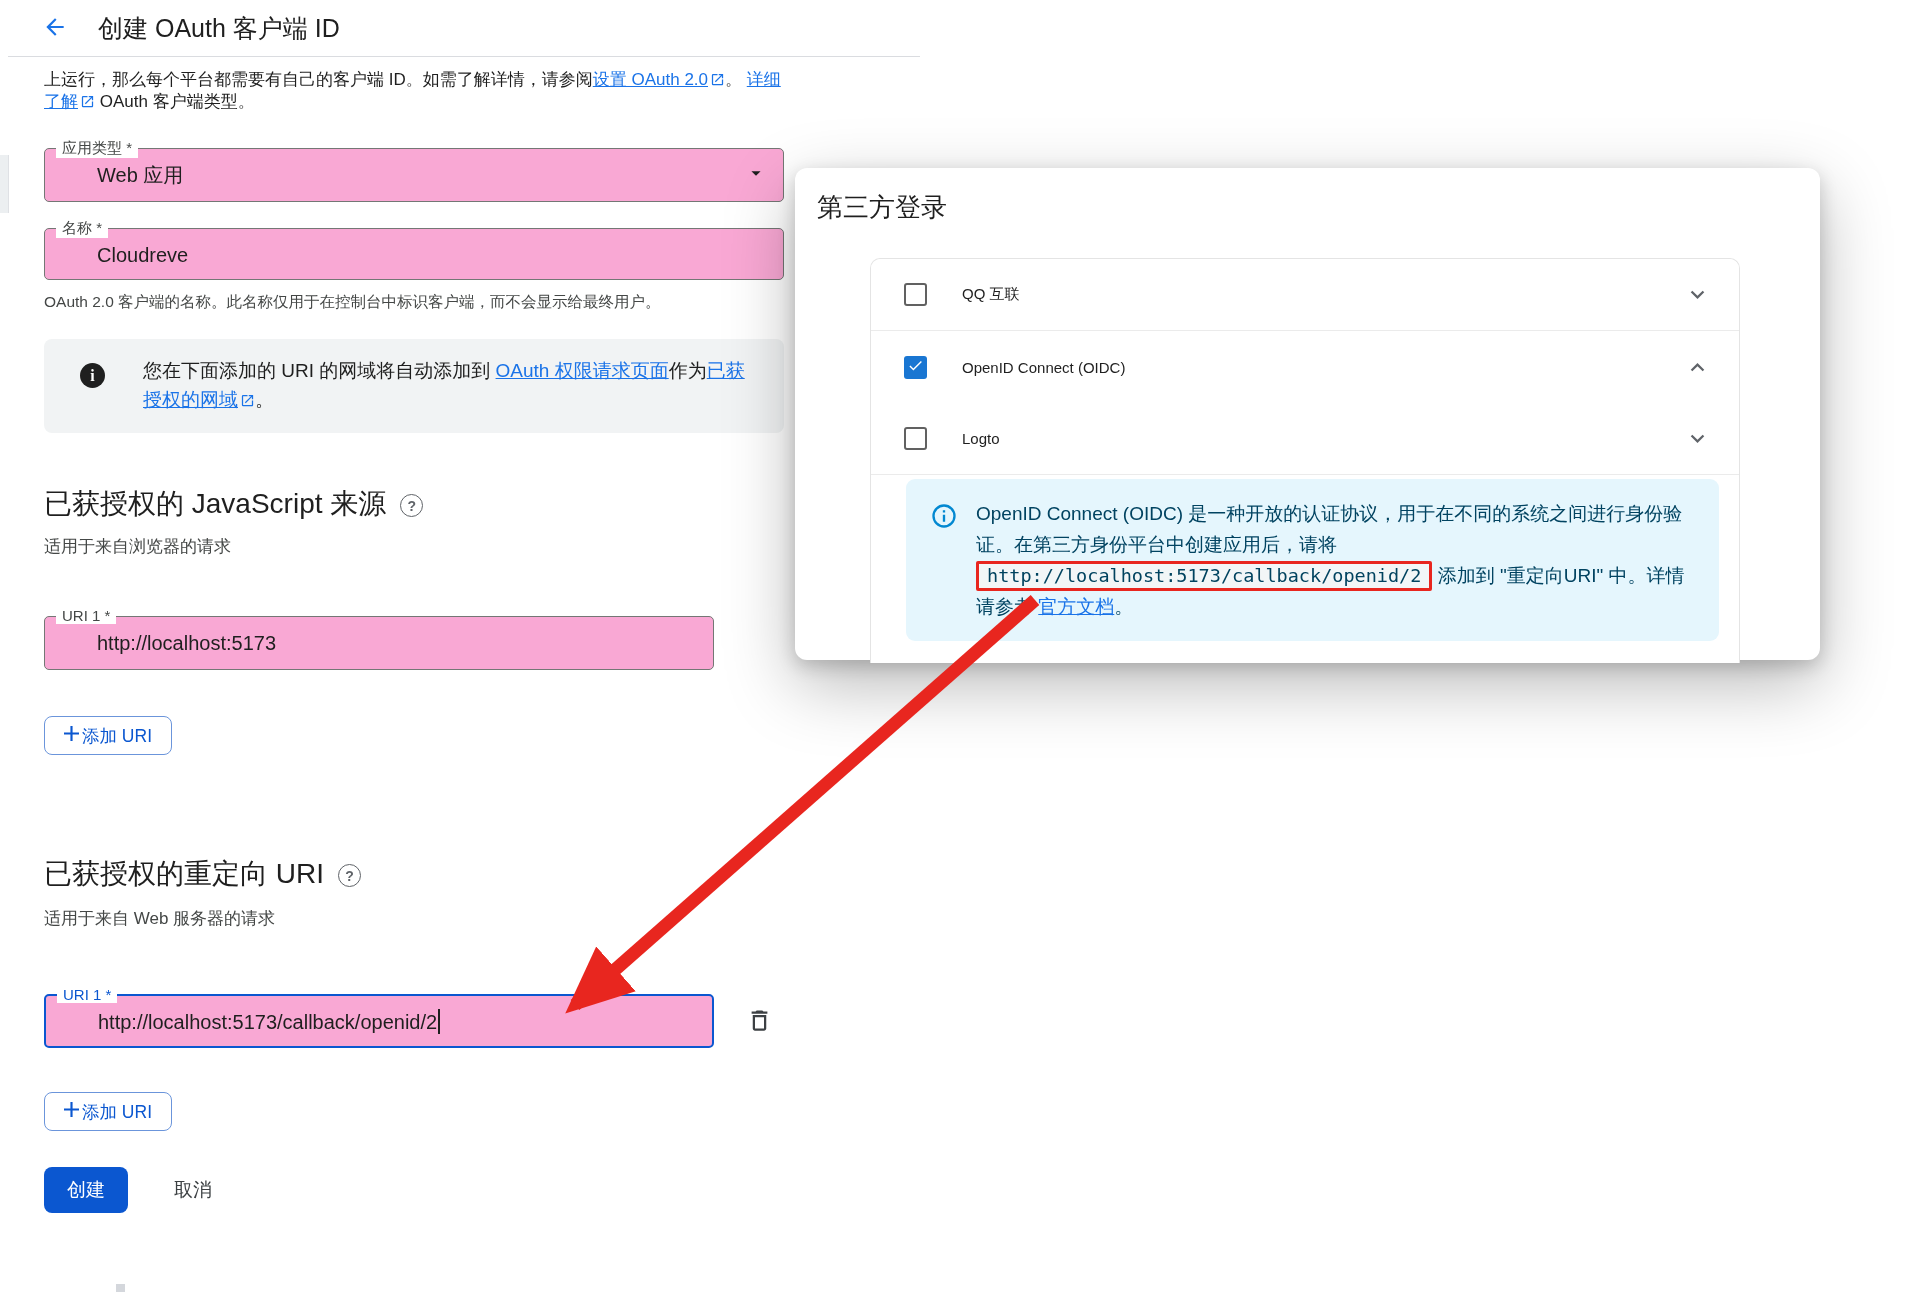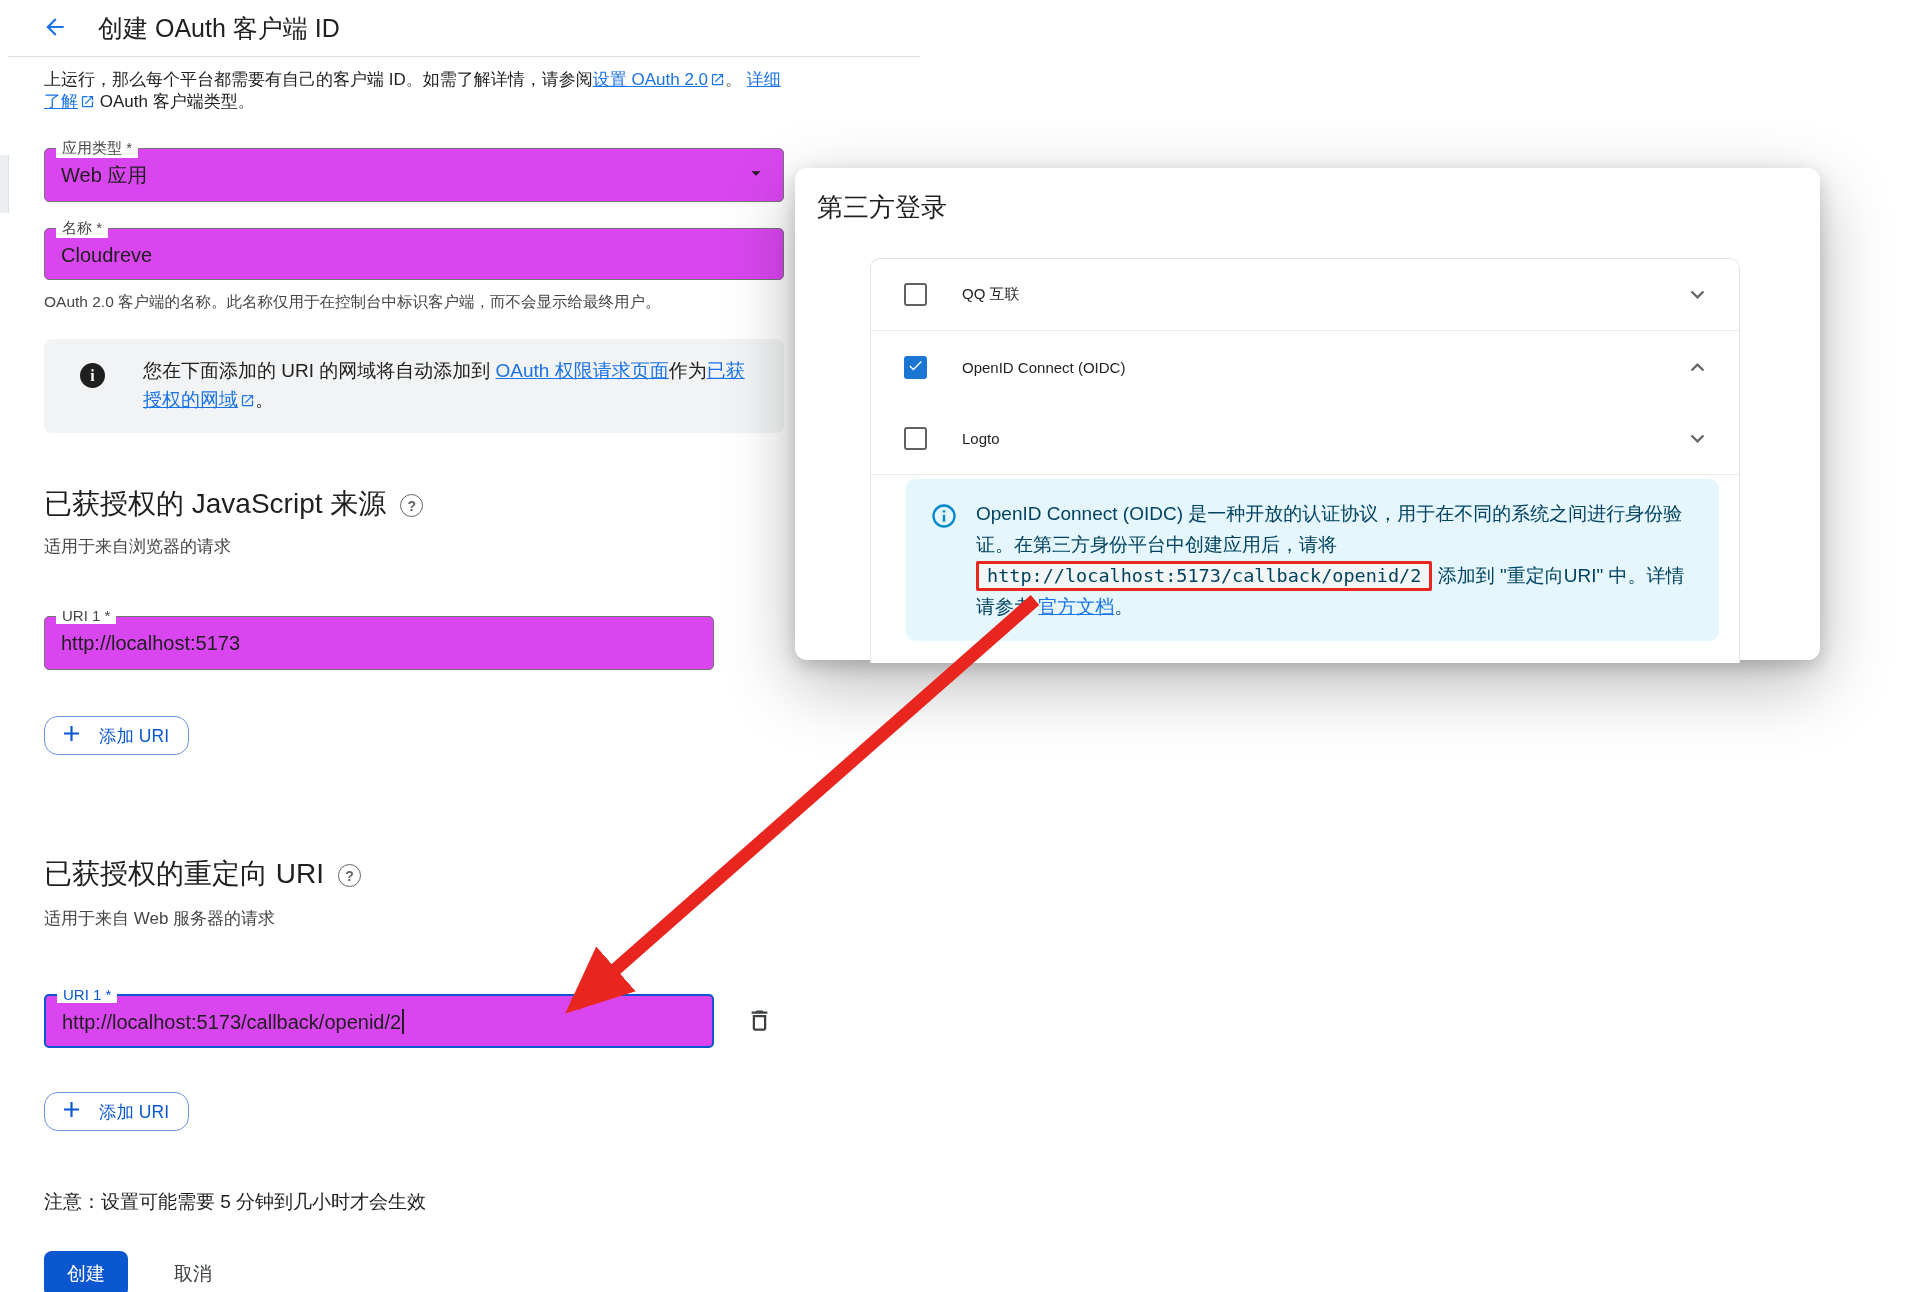--- a/index.html
+++ b/index.html
@@ -14,21 +14,21 @@
   .card-topline { position:absolute; left:8px; top:56px; width:912px; border-top:1px solid #dadce0; }
   .strip-left { position:absolute; left:0; top:155px; width:9px; height:58px; background:#eceff1; border-right:1px solid #dfe1e5; }
   .strip-bottom { position:absolute; left:116px; top:1284px; width:9px; height:8px; background:#d4d7dc; }
 
   
   .form-col { position:absolute; left:44px; top:60px; width:740px; }
   .intro { margin-top:10px; font-size:17px; line-height:20px; color:#1f1f1f; }
   a.lnk { color:#1a73e8; text-decoration:underline; cursor:pointer; }
   .ext-ic { display:inline-block; vertical-align:-2px; margin-left:2px; }
 
-  .field { position:relative; width:740px; height:54px; border:1px solid #747775; border-radius:5px; background:#d946ef; }
+  .field { position:relative; width:740px; height:54px; border:1px solid #747775; border-radius:5px; background:#f9a8d4;padding-left:36px; }
   .field .flabel { position:absolute; top:-10px; left:11px; background:#fff; padding:0 6px; font-size:15px; color:#444746; white-space:nowrap; }
   .field .fvalue { display:block; padding-left:16px; line-height:52px; font-size:20px; color:#1f1f1f; white-space:nowrap; overflow:hidden; }
   .field.select { cursor:pointer; }
   .field .caret { position:absolute; right:16px; top:50%; transform:translateY(-50%); }
   .field.app { margin-top:34px; }
   .field.name { margin-top:26px; height:52px; }
   .field.uri { width:670px; }
   .field.uri1 { margin-top:58px; }
   .field.focused { border:2px solid #0b57d0; }
   .field.focused .flabel { color:#0b57d0; }
@@ -44,22 +44,22 @@
 
   h2.sec { margin-top:52px; font-size:28px; font-weight:400; color:#1f1f1f; display:flex; align-items:center; gap:14px; }
   h2.sec2 { margin-top:100px; }
   .help-ic { width:23px; height:23px; border:1.5px solid #5f6368; border-radius:50%; color:#5f6368;
     font-size:14px; font-weight:bold; display:inline-flex; align-items:center; justify-content:center; margin-top:3px; }
   .sub { margin-top:12px; font-size:17px; color:#444746; }
   .sub2 { margin-top:14px; }
   .uri-row { position:relative; margin-top:64px; width:740px; }
   .trash-btn { position:absolute; left:698px; top:11px; width:34px; height:34px; border:none; background:transparent; cursor:pointer; }
 
-  .add-uri { display:inline-flex; align-items:center; gap:20px; margin-top:46px; padding:0 19px; height:39px;
-    background:#fff; border:1px solid #6b95db; border-radius:14px; color:#0b57d0; font-size:17.5px; font-weight:500;
+  .add-uri { display:inline-flex; align-items:center; gap:3px; margin-top:46px; padding:0 19px; height:39px;
+    background:#fff; border:1px solid #6b95db; border-radius:8px; color:#0b57d0; font-size:17.5px; font-weight:500;
     font-family:inherit; cursor:pointer; }
   .add-uri.second { margin-top:44px; }
 
   .note { margin-top:58px; font-size:19px; color:#1f1f1f; }
   .actions { margin-top:36px; display:flex; align-items:center; }
   .btn-create { height:46px; padding:0 23px; background:#0b57d0; color:#fff; border:none; border-radius:8px;
     font-size:19px; font-family:inherit; cursor:pointer; }
   .btn-cancel { margin-left:46px; background:transparent; border:none; color:#3c4043; font-size:19px; font-weight:500;
     font-family:inherit; cursor:pointer; }
 
@@ -176,21 +176,20 @@
       </button>
     </div>
 
     <button class="add-uri second">
       <span><svg width="15" height="15" viewBox="0 0 14 14">
             <path d="M6 0h2v6h6v2H8v6H6V8H0V6h6z" fill="#0b57d0"></path>
           </svg></span>
       <span>添加 URI</span>
     </button>
 
-    <p class="note">注意：设置可能需要 5 分钟到几小时才会生效</p>
 
     <div class="actions">
       <button class="btn-create">创建</button>
       <button class="btn-cancel">取消</button>
     </div>
 
   </main>
 
   <aside class="panel">
     <h2>第三方登录</h2>

